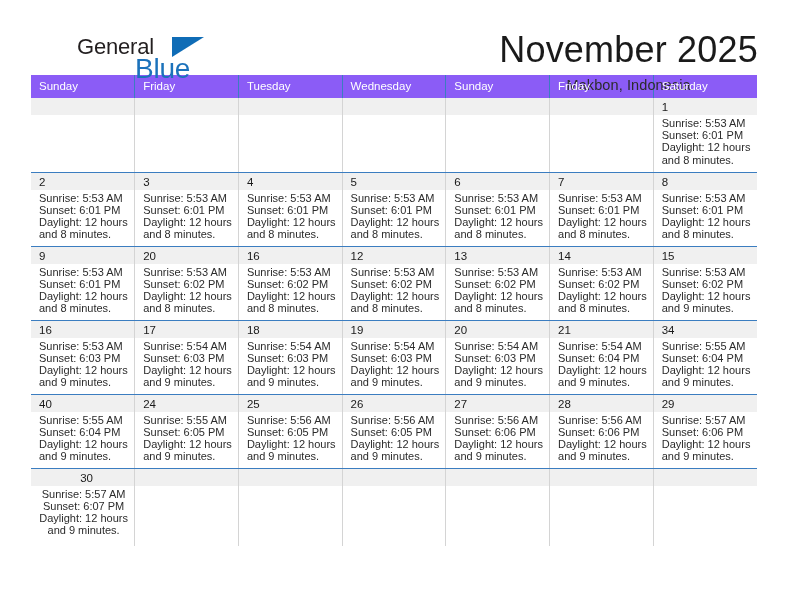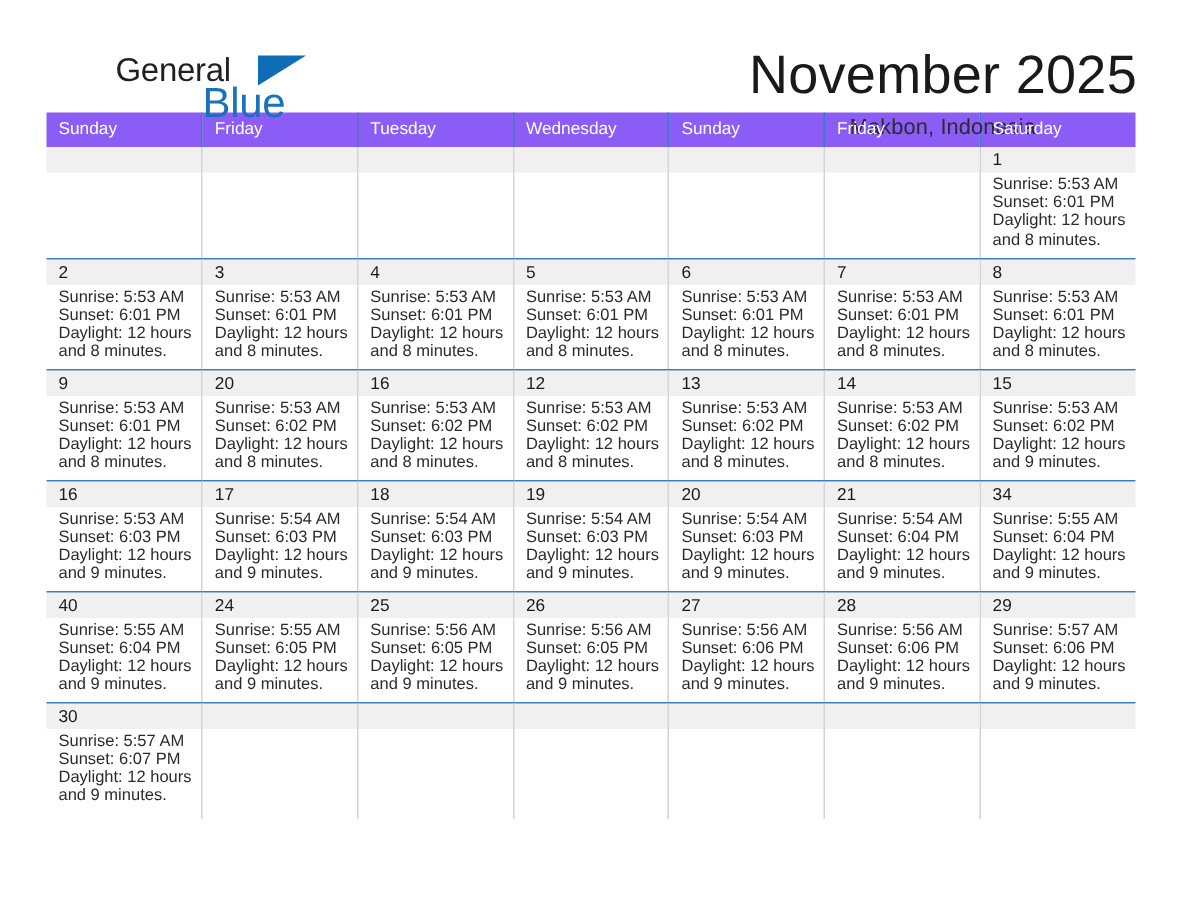--- a/index.html
+++ b/index.html
@@ -112,20 +112,21 @@
     box-sizing: border-box;
     background: #ffffff;
   }
   table.calendar td:last-child,
   table.calendar th:last-child {
     border-right: none;
   }
   table.calendar tr.last-week td {
     height: 78px;
     border-bottom: none;
+    text-align: center;
   }
 
   .daynum {
     background: #f0f0f0;
     font-size: 11.5px;
     color: #1a1a1a;
     padding: 3px 0 3px 8px;
     height: 17px;
     box-sizing: border-box;
     line-height: 12px;

